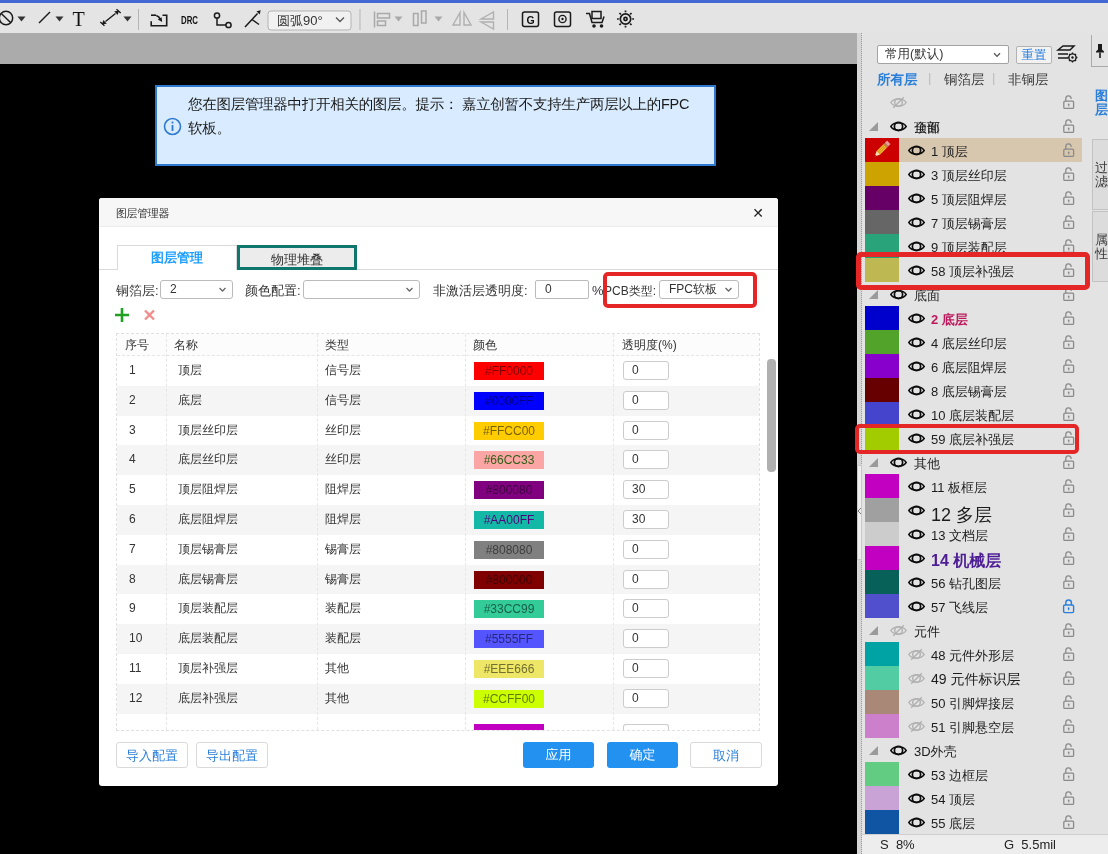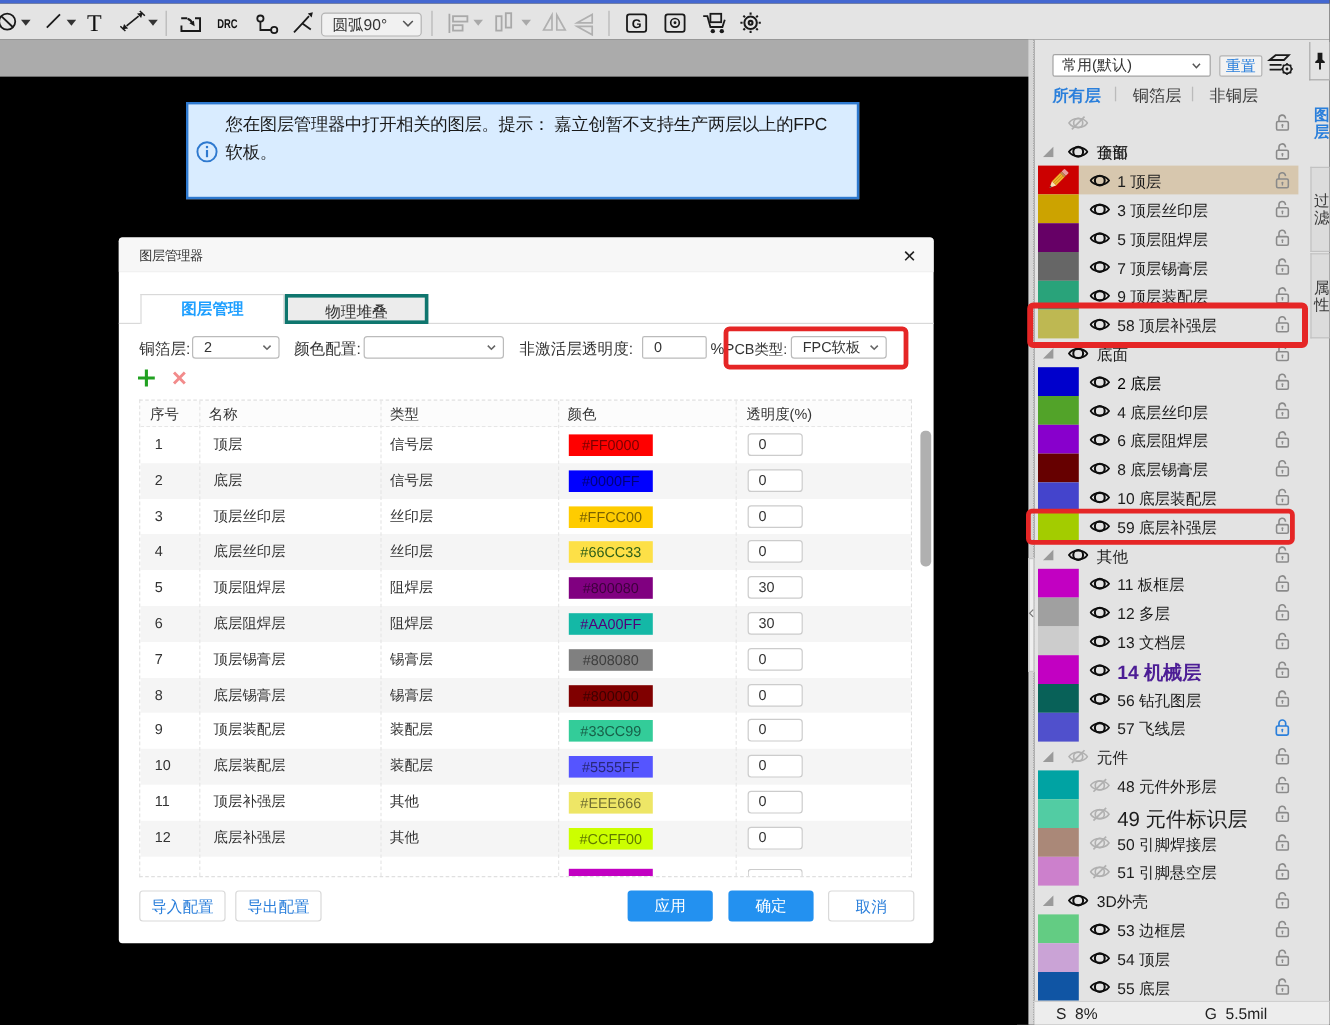--- a/index.html
+++ b/index.html
@@ -198,21 +198,21 @@
           <div class="cell tc" style="left:12px">3</div>
           <div class="cell tc" style="left:61px">顶层丝印层</div>
           <div class="cell tc" style="left:208px">丝印层</div>
           <div class="swatch" style="background:#FFCC00;color:#7a6200">#FFCC00</div>
           <div class="tinput">0</div>
         </div>
       <div class="trow" style="height:29.8px;background:#f5f5f5">
           <div class="cell tc" style="left:12px">4</div>
           <div class="cell tc" style="left:61px">底层丝印层</div>
           <div class="cell tc" style="left:208px">丝印层</div>
-          <div class="swatch" style="background:#fde047;color:#306018">#66CC33</div>
+          <div class="swatch" style="background:#fca5a5;color:#306018">#66CC33</div>
           <div class="tinput">0</div>
         </div>
       <div class="trow" style="height:29.8px;background:#fff">
           <div class="cell tc" style="left:12px">5</div>
           <div class="cell tc" style="left:61px">顶层阻焊层</div>
           <div class="cell tc" style="left:208px">阻焊层</div>
           <div class="swatch" style="background:#800080;color:#3d003d">#800080</div>
           <div class="tinput">30</div>
         </div>
       <div class="trow" style="height:29.8px;background:#f5f5f5">
@@ -412,21 +412,21 @@
         <div class="abs" style="left:52px;top:5px;font-size:13px;color:#1c1c1c;">底面</div>
         <svg class="abs" style="left:199px;top:4px" width="15" height="16" viewBox="0 0 15 16">
           <use href="#lock"></use>
         </svg>
       </div>
     <div class="abs" style="left:0;top:273px;width:220px;height:24px;">
         <div class="abs" style="left:3px;top:0;width:34px;height:24px;background:#0000CC;"></div>
         <svg class="abs" style="left:46px;top:6px" width="17" height="13" viewBox="0 0 17 13">
           <use href="#eye"></use>
         </svg>
-        <div class="abs" style="left:69px;top:5px;font-size:13px;color:#000000;">2 底层</div>
+        <div class="abs" style="left:69px;top:5px;font-size:13px;color:#be185d;font-weight:bold;">2 底层</div>
         <svg class="abs" style="left:199px;top:4px" width="15" height="16" viewBox="0 0 15 16">
           <use href="#lock"></use>
         </svg>
       </div>
     <div class="abs" style="left:0;top:297px;width:220px;height:24px;">
         <div class="abs" style="left:3px;top:0;width:34px;height:24px;background:#52A329;"></div>
         <svg class="abs" style="left:46px;top:6px" width="17" height="13" viewBox="0 0 17 13">
           <use href="#eye"></use>
         </svg>
         <div class="abs" style="left:69px;top:5px;font-size:13px;color:#1c1c1c;">4 底层丝印层</div>
@@ -494,21 +494,21 @@
         <div class="abs" style="left:69px;top:5px;font-size:13px;color:#1c1c1c;">11 板框层</div>
         <svg class="abs" style="left:199px;top:4px" width="15" height="16" viewBox="0 0 15 16">
           <use href="#lock"></use>
         </svg>
       </div>
     <div class="abs" style="left:0;top:465px;width:220px;height:24px;">
         <div class="abs" style="left:3px;top:0;width:34px;height:24px;background:#A0A0A0;"></div>
         <svg class="abs" style="left:46px;top:6px" width="17" height="13" viewBox="0 0 17 13">
           <use href="#eye"></use>
         </svg>
-        <div class="abs" style="left:69px;top:5px;font-size:13px;color:#1c1c1c;">12 多层</div>
+        <div class="abs" style="left:69px;top:5px;font-size:18px;color:#1c1c1c;">12 多层</div>
         <svg class="abs" style="left:199px;top:4px" width="15" height="16" viewBox="0 0 15 16">
           <use href="#lock"></use>
         </svg>
       </div>
     <div class="abs" style="left:0;top:489px;width:220px;height:24px;">
         <div class="abs" style="left:3px;top:0;width:34px;height:24px;background:#CCCCCC;"></div>
         <svg class="abs" style="left:46px;top:6px" width="17" height="13" viewBox="0 0 17 13">
           <use href="#eye"></use>
         </svg>
         <div class="abs" style="left:69px;top:5px;font-size:13px;color:#1c1c1c;">13 文档层</div>
@@ -566,21 +566,21 @@
         <div class="abs" style="left:69px;top:5px;font-size:13px;color:#1c1c1c;">48 元件外形层</div>
         <svg class="abs" style="left:199px;top:4px" width="15" height="16" viewBox="0 0 15 16">
           <use href="#lock"></use>
         </svg>
       </div>
     <div class="abs" style="left:0;top:633px;width:220px;height:24px;">
         <div class="abs" style="left:3px;top:0;width:34px;height:24px;background:#52CCA3;"></div>
         <svg class="abs" style="left:46px;top:6px" width="17" height="13" viewBox="0 0 17 13">
           <use href="#eyeh"></use>
         </svg>
-        <div class="abs" style="left:69px;top:5px;font-size:17px;color:#1c1c1c;">49 元件标识层</div>
+        <div class="abs" style="left:69px;top:5px;font-size:14px;color:#1c1c1c;">49 元件标识层</div>
         <svg class="abs" style="left:199px;top:4px" width="15" height="16" viewBox="0 0 15 16">
           <use href="#lock"></use>
         </svg>
       </div>
     <div class="abs" style="left:0;top:657px;width:220px;height:24px;">
         <div class="abs" style="left:3px;top:0;width:34px;height:24px;background:#AA8878;"></div>
         <svg class="abs" style="left:46px;top:6px" width="17" height="13" viewBox="0 0 17 13">
           <use href="#eyeh"></use>
         </svg>
         <div class="abs" style="left:69px;top:5px;font-size:13px;color:#1c1c1c;">50 引脚焊接层</div>

